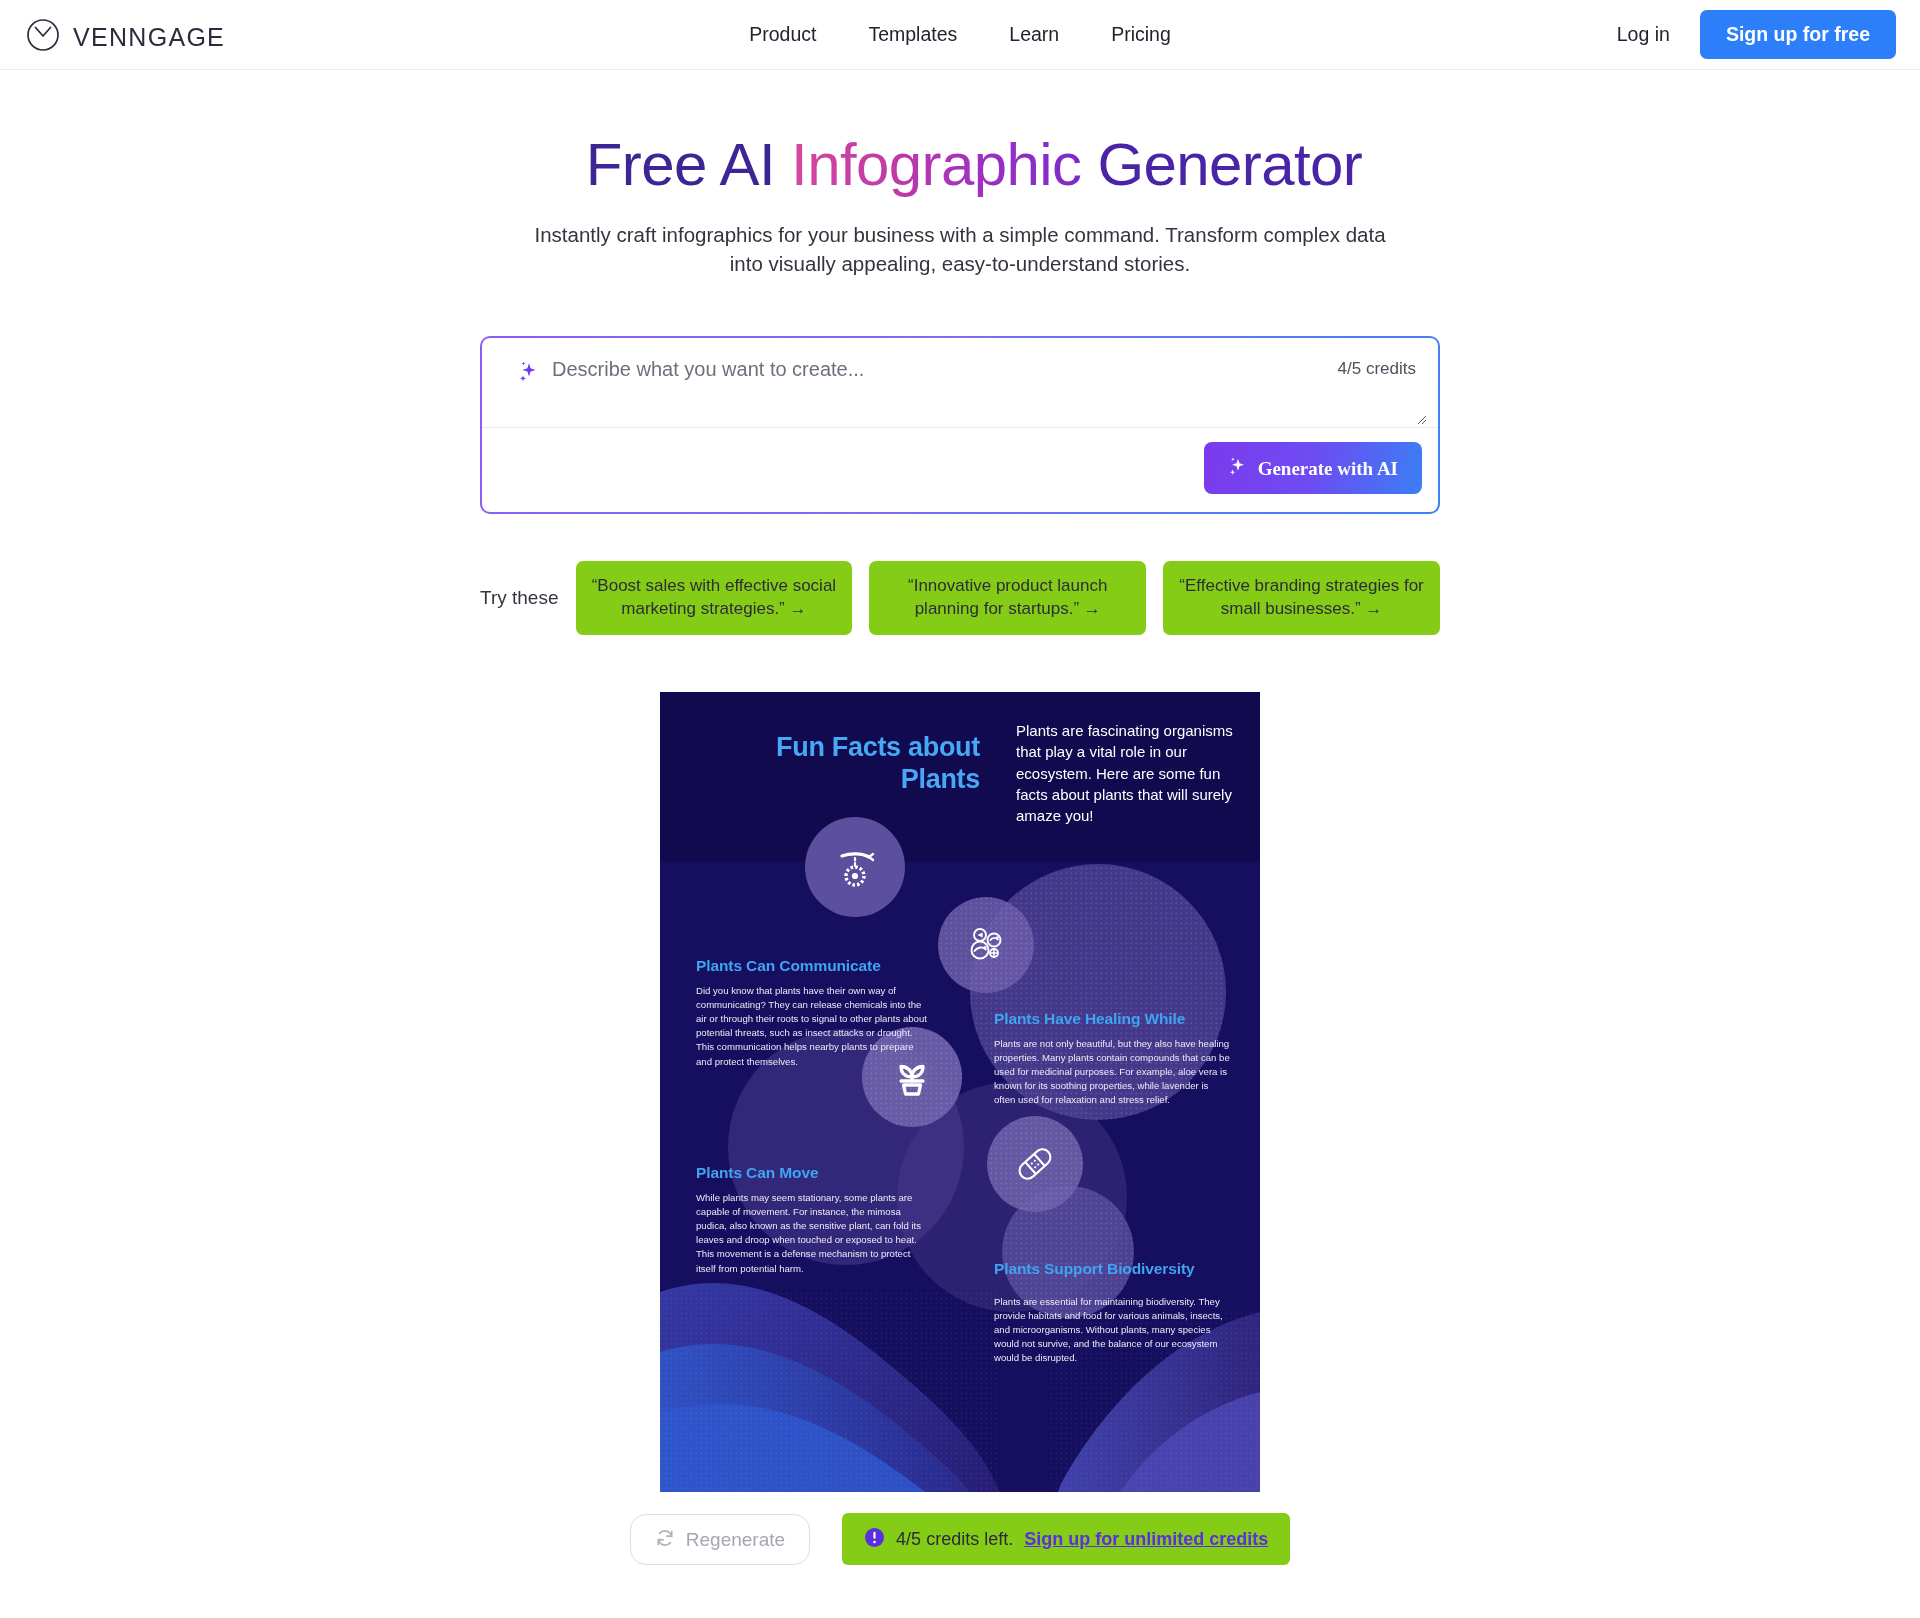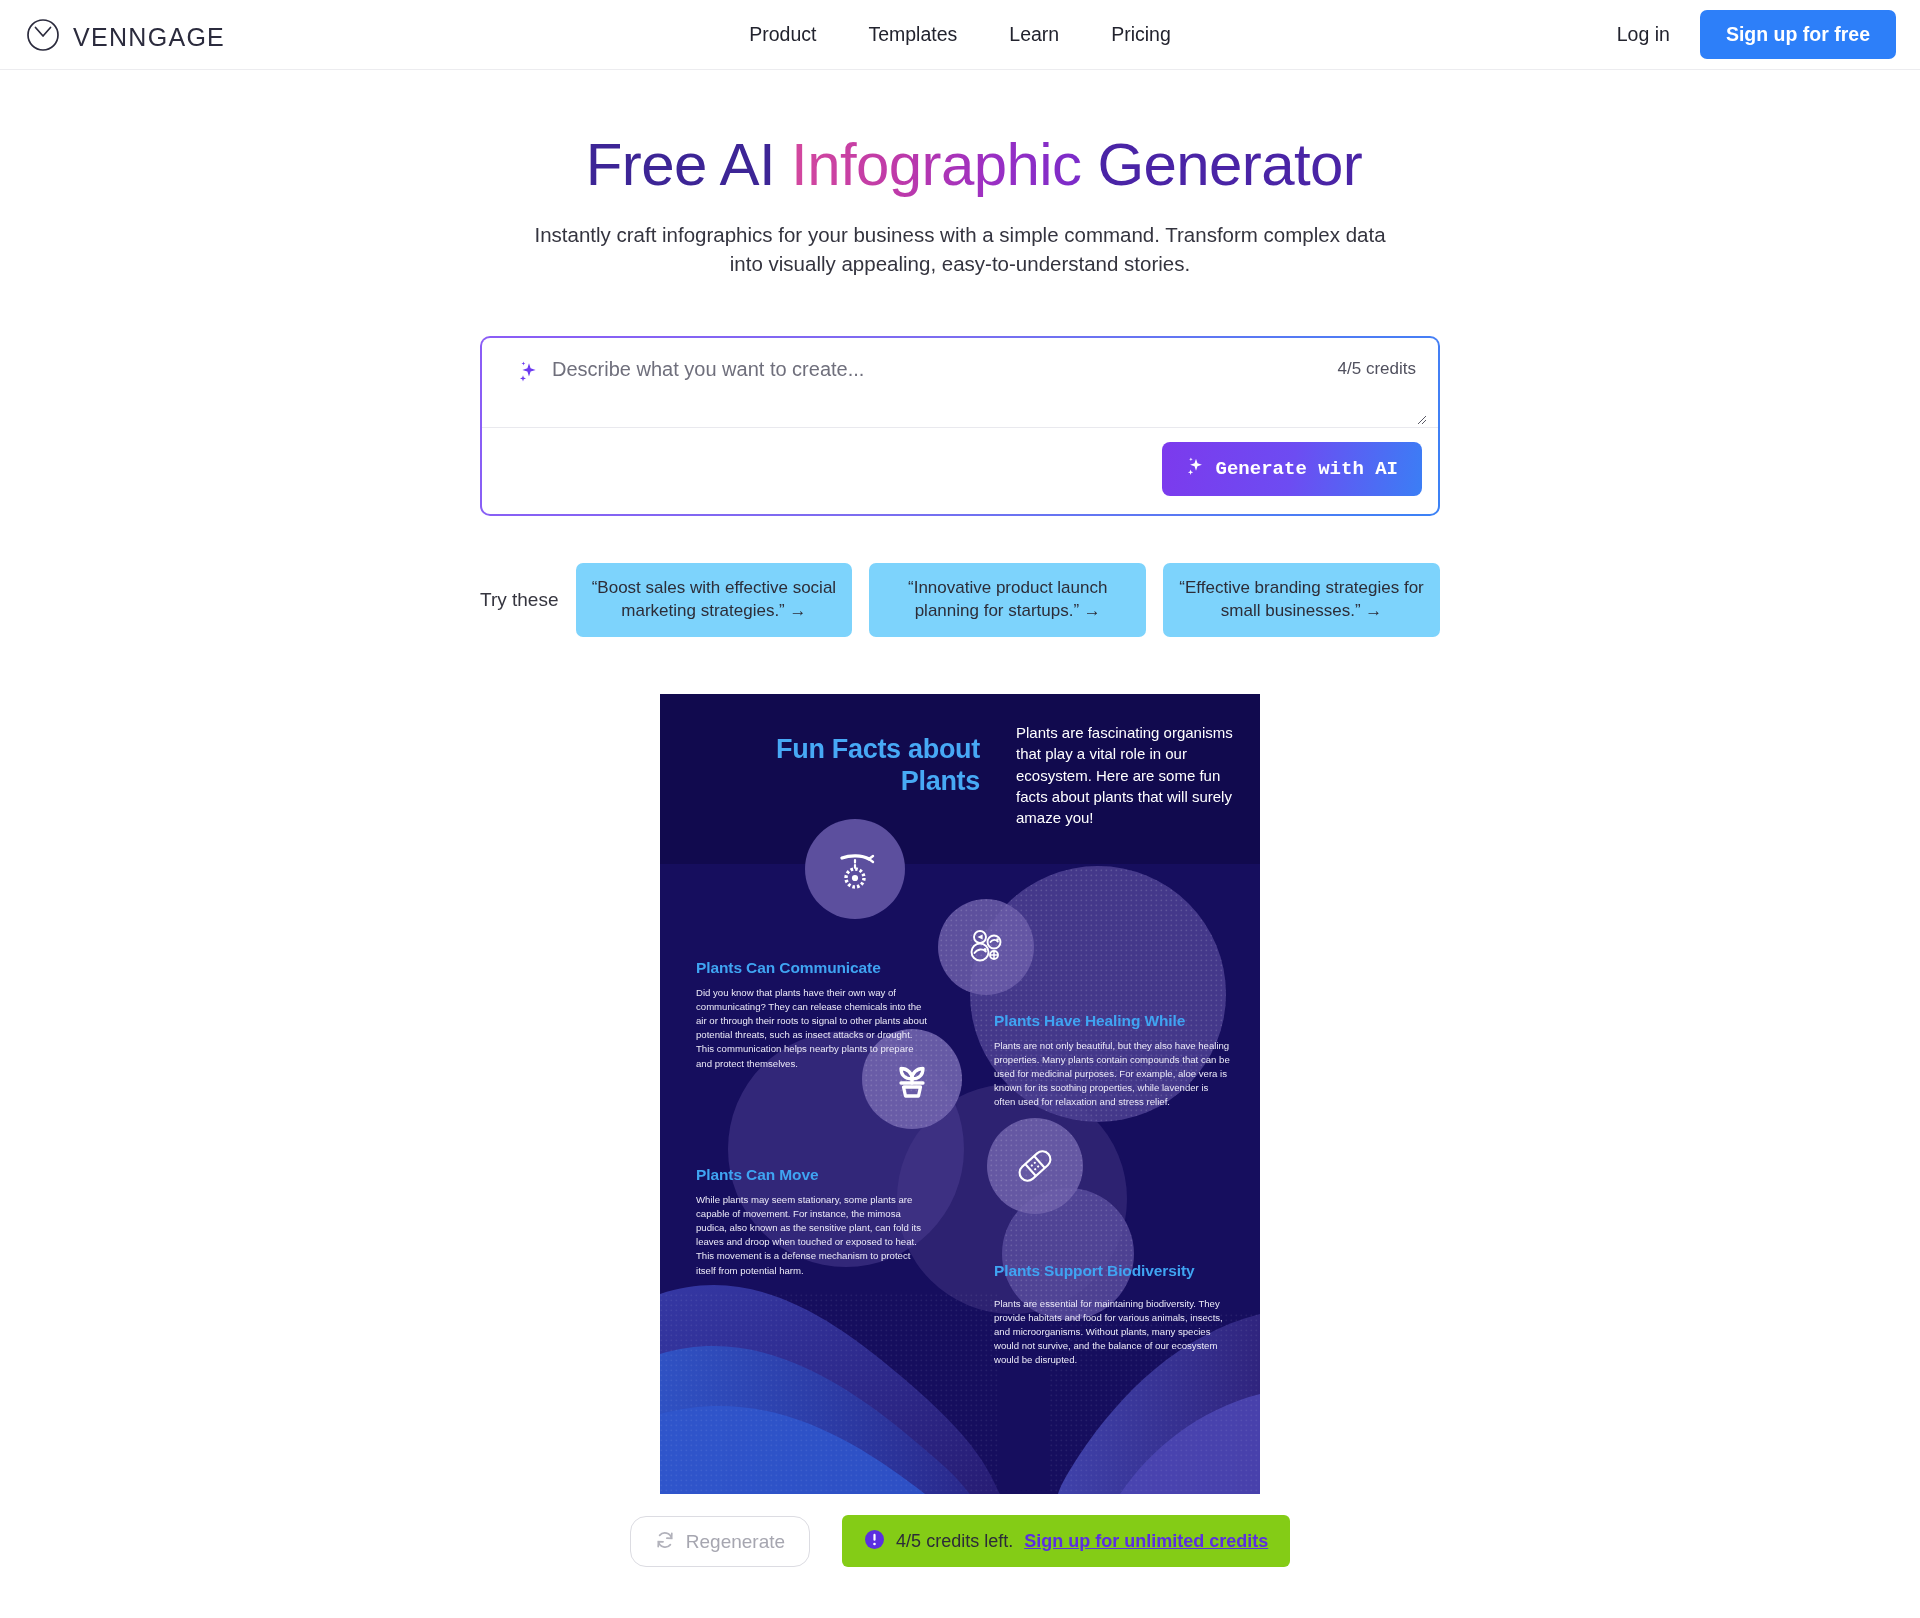--- a/index.html
+++ b/index.html
@@ -158,40 +158,40 @@
     align-items: center;
     gap: 10px;
     background: linear-gradient(100deg, #7c3aed 0%, #6d4cf2 50%, #3b7ef5 100%);
     color: #fff;
     border: none;
     border-radius: 8px;
     padding: 14px 24px;
     font-size: 19px;
     font-weight: 700;
     cursor: pointer;
-    font-family: Liberation Mono, monospace;
+    font-family: Liberation Serif, serif;
     line-height: 1;
   }
 
   
   .suggest-row {
     width: 960px;
     margin: 47px auto 0;
     display: flex;
     align-items: center;
     gap: 17px;
   }
   .suggest-label {
     font-size: 19px;
     color: #35353f;
     white-space: nowrap;
     flex: none;
   }
   .chip {
-    background: #7dd3fc;
+    background: #84cc16;
     border-radius: 7px;
     padding: 14px 16px;
     font-size: 17px;
     line-height: 1.35;
     color: #2d2d38;
     text-align: center;
     cursor: pointer;
     flex: 1;
   }
 

